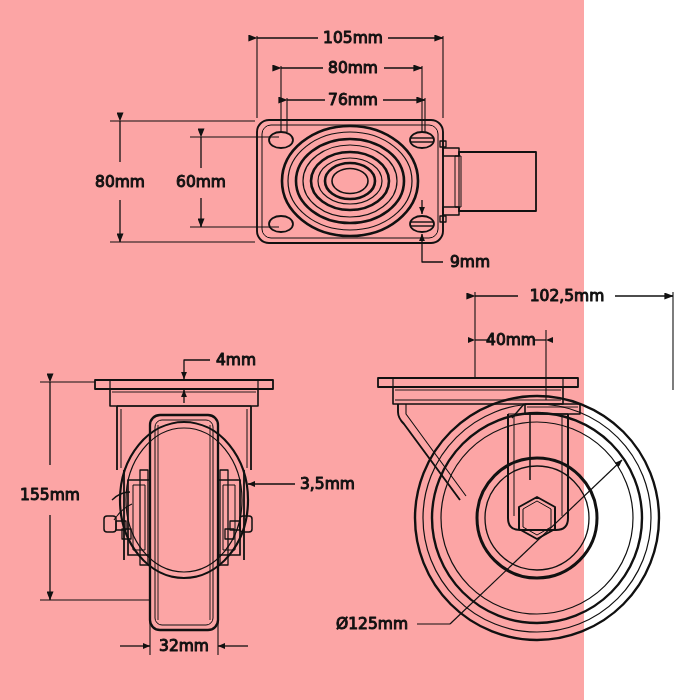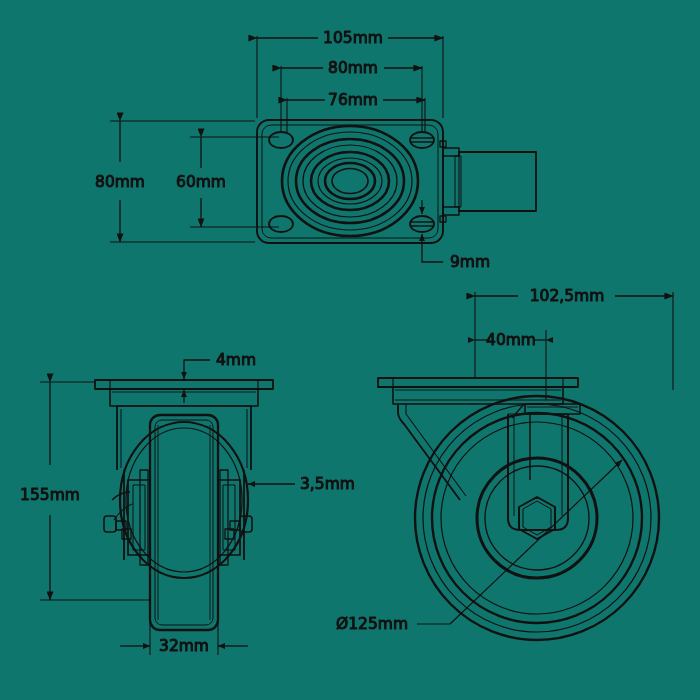--- a/index.html
+++ b/index.html
@@ -1,18 +1,18 @@
 <!DOCTYPE html>
 <html><head>
 <meta charset="utf-8">
 <style>
   html,body{margin:0;padding:0;background:#ffffff;}
   body{width:700px;height:700px;overflow:hidden;
        font-family:"DejaVu Sans","Liberation Sans",sans-serif;}
-  #sheet{position:relative;width:700px;height:700px;background:#0f766e;}
+  #sheet{position:relative;width:584px;height:700px;background:#fca5a5;}
   svg{display:block;}
   .dimtext{font-family:"DejaVu Sans","Liberation Sans",sans-serif;
            font-size:15.5px;fill:#111111;letter-spacing:0px;}
   .dimtext.mid{text-anchor:middle;}
   .dimtext.start{text-anchor:start;}
 </style>
 </head>
 <body>
 
 <div id="sheet">

